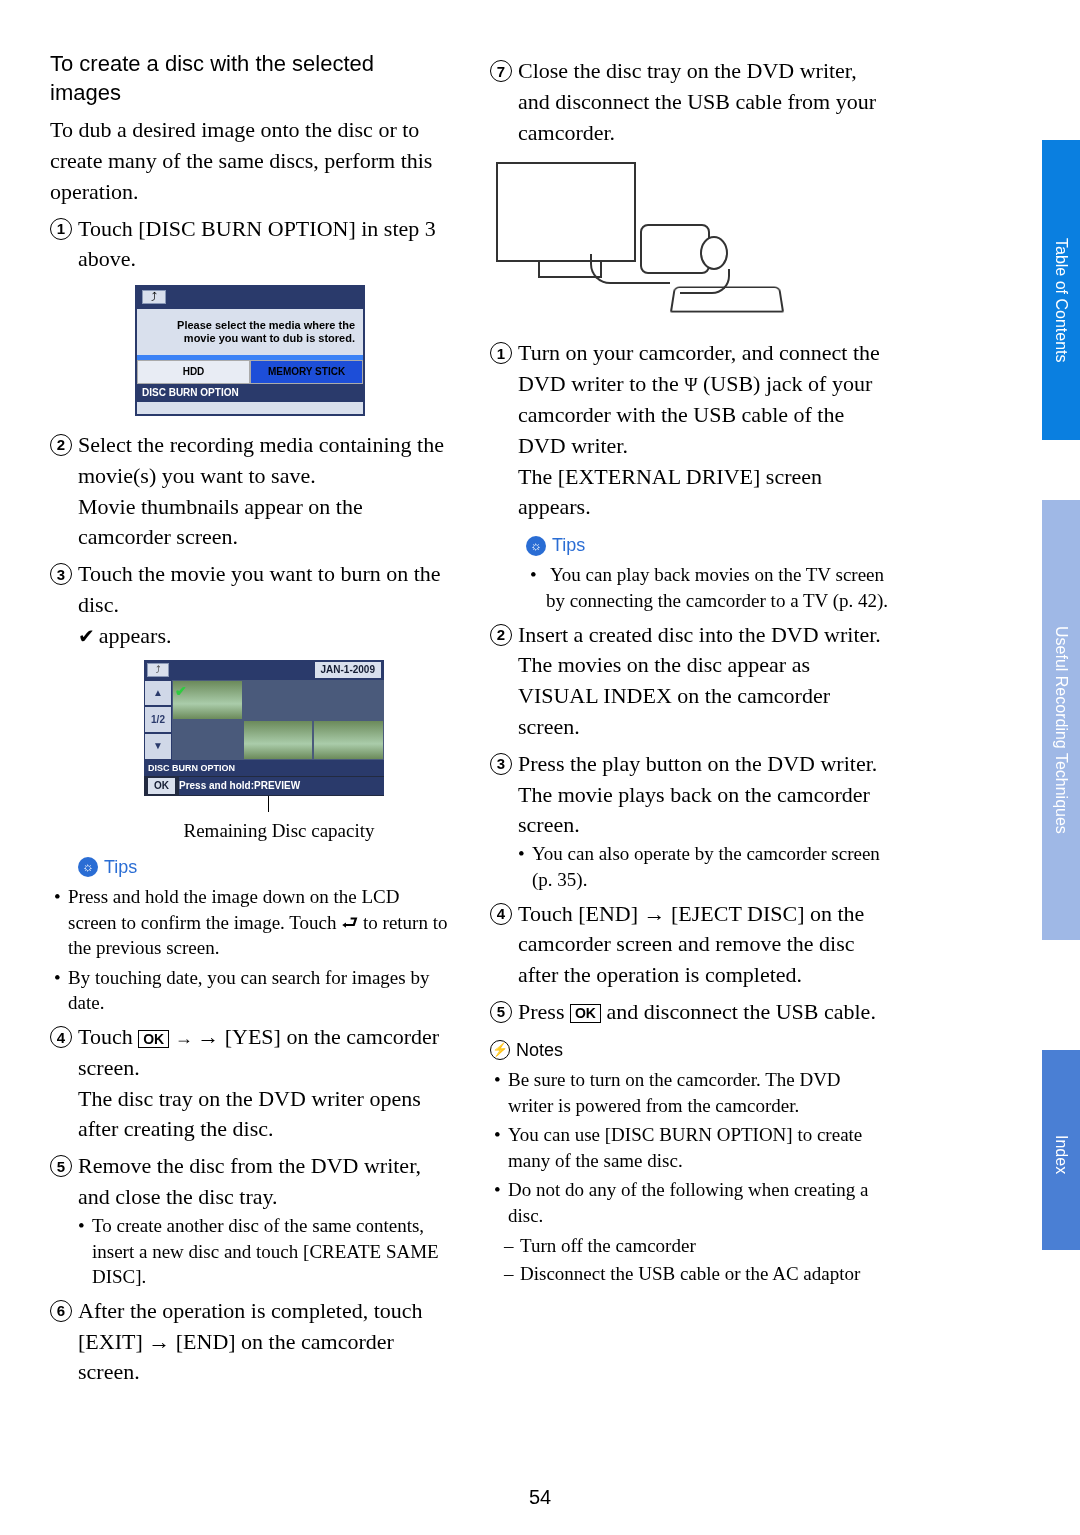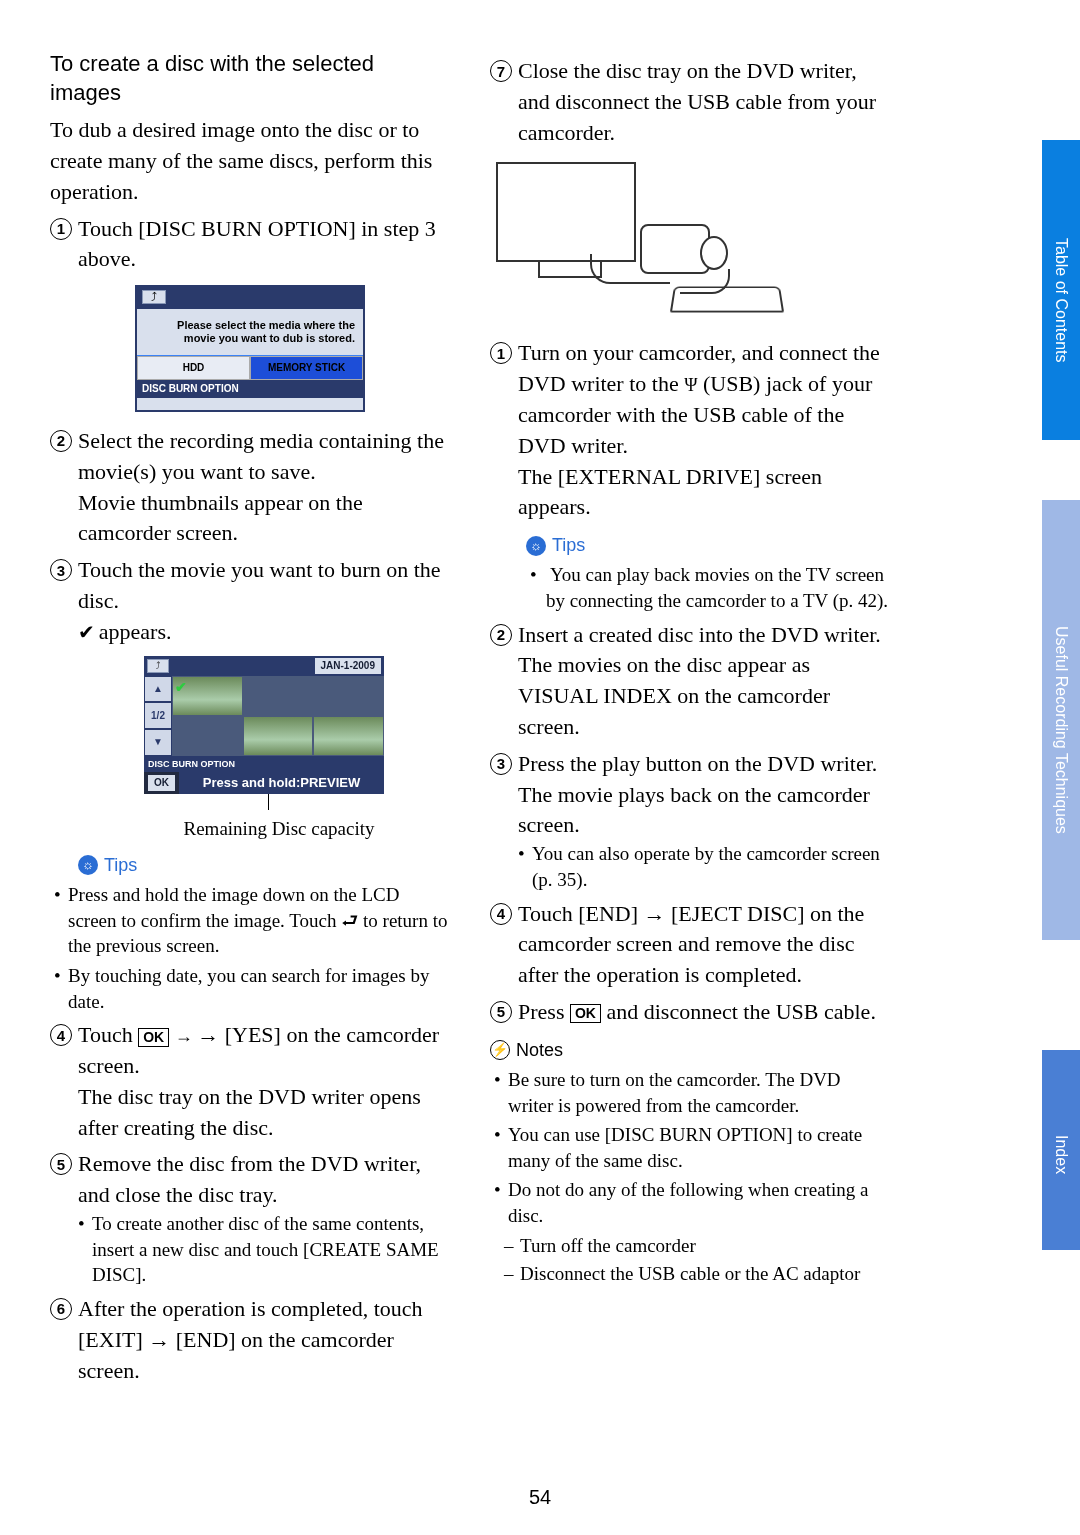--- a/index.html
+++ b/index.html
@@ -125,21 +125,21 @@
   .ui-box1 .back-btn {
     display: inline-block;
     width: 24px; height: 14px;
     background: #d9e0ed;
     border: 1px solid #8a99b8;
     text-align: center;
     line-height: 12px;
     font-size: 12px;
   }
   .ui-box1 .msg { text-align: right; padding: 10px 8px; font-weight: bold; line-height: 1.2; }
-  .ui-box1 .row2 { display: flex; border-top: 1px solid #3b82f6; }
+  .ui-box1 .row2 { display: flex; border-top: 5px solid #3b82f6; }
   .ui-box1 .cell {
     flex: 1;
     text-align: center;
     padding: 4px 0;
     font-weight: bold;
     border: 1px solid #aaa;
     background: #e8ecf4;
     font-size: 10px;
   }
   .ui-box1 .cell.sel { background: #1d4ed8; }
@@ -214,21 +214,21 @@
   .ui-box2 .th {
     border:1px solid #4a5a7b;
     background:#4a5a7b;
     position: relative;
   }
   .ui-box2 .th.img { background: linear-gradient(#6b8a5a, #aaccaa 60%, #6b8a5a); }
   .ui-box2 .th .chk { position:absolute; top:1px; left:2px; color:#2ecc40; font-size:14px; font-weight:bold; }
   .ui-box2 .dbo2 { background:#2a3a6b; color:#fff; font-weight:bold; padding:2px 4px; font-size:9px; }
   .ui-box2 .botrow { display:flex; align-items:center; background:#222a40; }
   .ui-box2 .okbtn { background:#d9e0ed; color:#151d33; font-weight:bold; padding:1px 6px; margin:2px 4px; font-size:10px; }
-  .ui-box2 .preview { flex:1; background:#2a3a6b; text-align:center; font-weight:bold; padding:2px 0; font-size:13px; }
+  .ui-box2 .preview { flex:1; background:#2a3a6b; font-weight:bold; padding:2px 0; font-size:10px; }
   .ui-caption { text-align: center; font-size: 19px; margin: 6px 0 10px; padding-left: 30px; }
   .pointer-line { width:1px; height:16px; background:#000; margin:0 auto 0 190px; }
 
   
   .illus {
     width: 300px;
     height: 170px;
     margin: 6px 0 14px;
     position: relative;
   }

